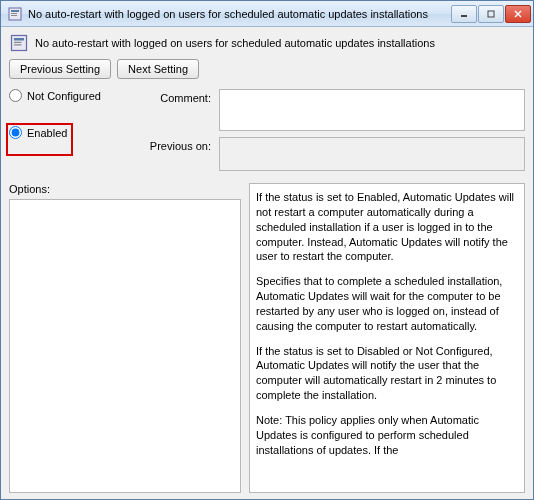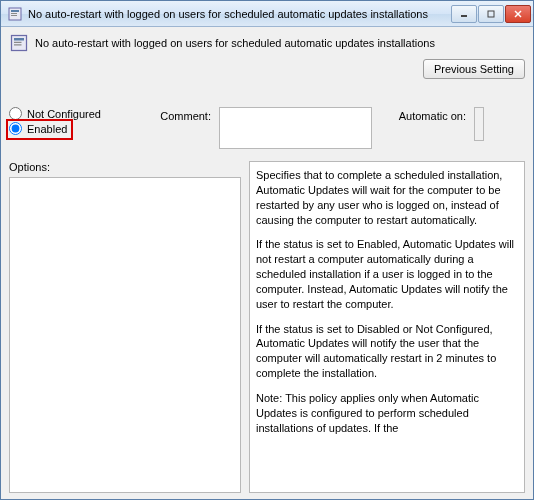--- a/index.html
+++ b/index.html
@@ -61,48 +61,48 @@
 .header-row .icon {
   width: 20px; height: 20px; display: flex; align-items: center; justify-content: center;
 }
 .header-row .subtitle {
   color: #000;
   white-space: nowrap;
   overflow: hidden;
   text-overflow: ellipsis;
 }
 .nav-row {
-  display: flex; gap: 6px; margin-bottom: 28px; justify-content: flex-end;
+  display: flex; gap: 6px; margin-bottom: 10px;
 }
 .btn {
   padding: 3px 10px;
   border: 1px solid #9c9c9c;
   border-radius: 3px;
   background: linear-gradient(to bottom, #fdfdfd, #e6e6e6);
   cursor: pointer;
   font-size: 11px;
   font-family: inherit;
 }
 .btn:disabled { color: #8a8a8a; cursor: default; }
 .top-grid {
   display: flex; gap: 14px; margin-bottom: 8px;
 }
-.radio-col { width: 106px; display: flex; flex-direction: column; gap: 2px; }
+.radio-col { width: 106px; display: flex; flex-direction: column; gap: 24px; }
 .radio-row { display: flex; align-items: center; gap: 5px; }
 .radio-row input { margin: 0; }
 .radio-row label { cursor: pointer; }
 .radio-highlight {
   border: 2px solid #d60000;
-  padding: 1px 4px 3px 1px;
+  padding: 1px 4px 15px 1px;
   margin: -3px -6px -3px -3px;
   display: inline-flex;
   align-items: center;
   gap: 5px;
 }
-.fields-col { flex: 1; display: flex; flex-direction: row; gap: 12px; }
+.fields-col { flex: 1; display: flex; flex-direction: column; gap: 6px; }
 .field-row { display: flex; gap: 8px; }
 .field-row .lbl { width: 82px; text-align: right; color: #000; padding-top: 3px; }
 .textarea, .readonly-box {
   flex: 1; border: 1px solid #b8b8b8; background: #fff;
   font-family: inherit; font-size: 11px; resize: none;
   padding: 2px 4px;
 }
 .textarea { height: 42px; }
 .readonly-box { height: 34px; background: #f0f0f0; overflow-y: scroll; }
 .panels { display: flex; gap: 8px; flex: 1; min-height: 0; margin-top: 4px; }
@@ -167,20 +167,21 @@
           <rect x="4" y="4" width="8" height="2" fill="#5a7ea8"></rect>
           <rect x="4" y="7" width="6" height="1" fill="#8a8a8a"></rect>
           <rect x="4" y="9" width="6" height="1" fill="#8a8a8a"></rect>
         </svg>
       </span>
       <span class="subtitle">No auto-restart with logged on users for scheduled automatic updates installations</span>
     </div>
 
     <div class="nav-row">
       <button class="btn">Previous Setting</button>
+      <button class="btn">Next Setting</button>
     </div>
 
     <div class="top-grid">
 
       <div class="radio-col">
         <div class="radio-row">
           <input type="radio" name="state" id="r1" style="">
           <label for="r1">Not Configured</label>
         </div>
         <div class="radio-row">
@@ -190,36 +191,36 @@
           </span>
         </div>
       </div>
 
       <div class="fields-col">
         <div class="field-row">
           <span class="lbl">Comment:</span>
           <textarea class="textarea scrollbar-right" style=""></textarea>
         </div>
         <div class="field-row">
-          <span class="lbl">Automatic on:</span>
+          <span class="lbl">Previous on:</span>
           <div class="readonly-box"></div>
         </div>
       </div>
 
     </div>
 
     <div class="panels">
       <div class="panel-col left">
         <div class="panel-label">Options:</div>
         <div class="panel-box left"></div>
       </div>
       <div class="panel-col right">
         <div class="panel-box" id="help-panel">
+            <p>If the status is set to Enabled, Automatic Updates will not restart a computer automatically during a scheduled installation if a user is logged in to the computer. Instead, Automatic Updates will notify the user to restart the computer.</p>
             <p>Specifies that to complete a scheduled installation, Automatic Updates will wait for the computer to be restarted by any user who is logged on, instead of causing the computer to restart automatically.</p>
-            <p>If the status is set to Enabled, Automatic Updates will not restart a computer automatically during a scheduled installation if a user is logged in to the computer. Instead, Automatic Updates will notify the user to restart the computer.</p>
             <p>If the status is set to Disabled or Not Configured, Automatic Updates will notify the user that the computer will automatically restart in 2 minutes to complete the installation.</p>
             <p>Note: This policy applies only when Automatic Updates is configured to perform scheduled installations of updates. If the</p>
           </div>
       </div>
     </div>
 
   </div>
 </div>
 
 </body></html>

